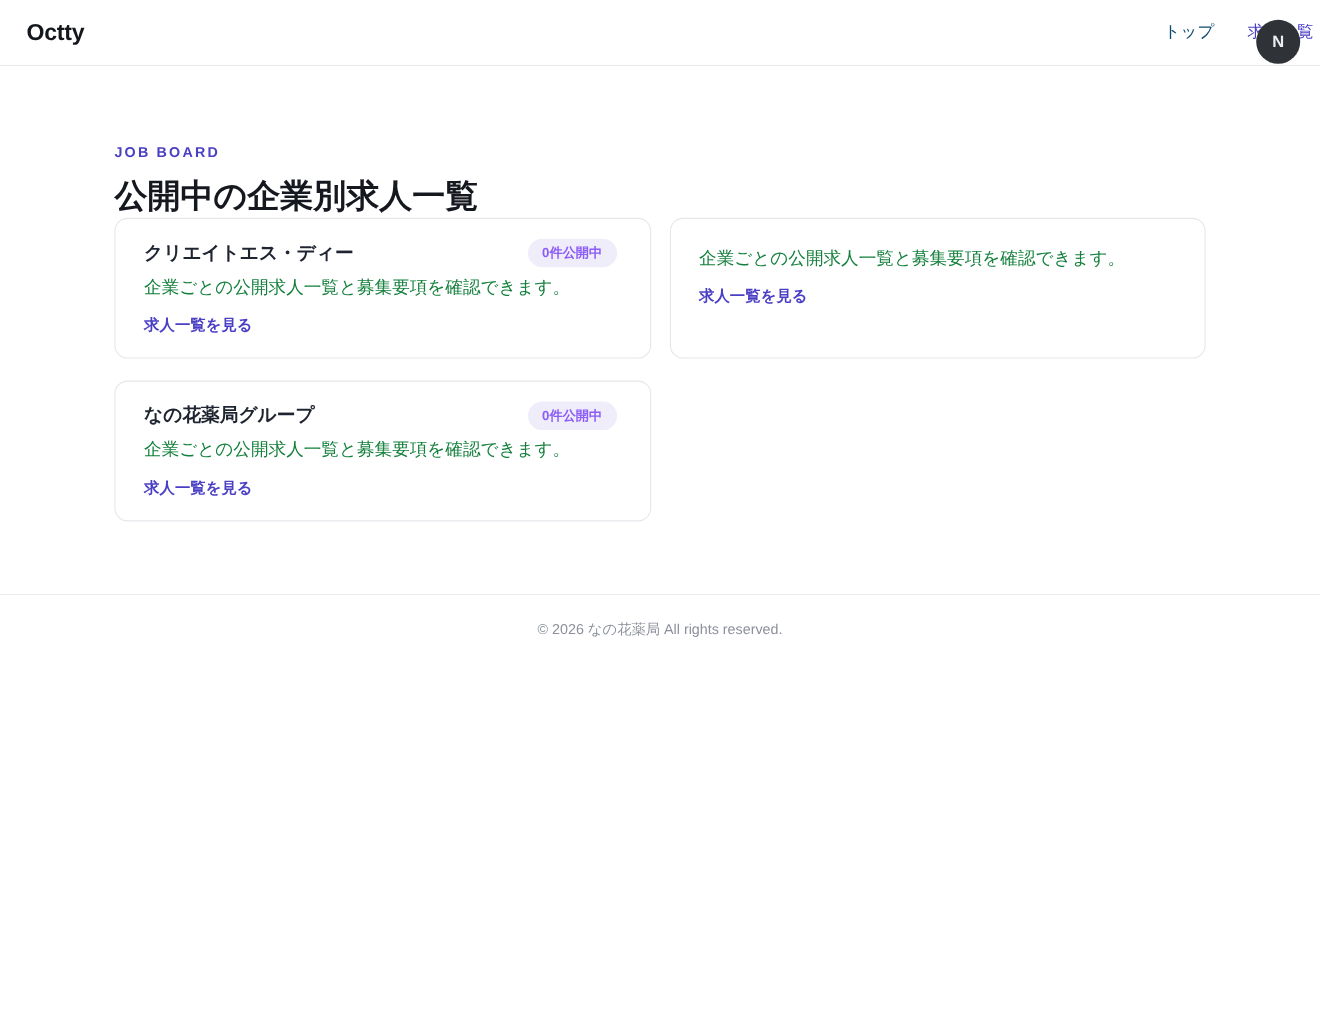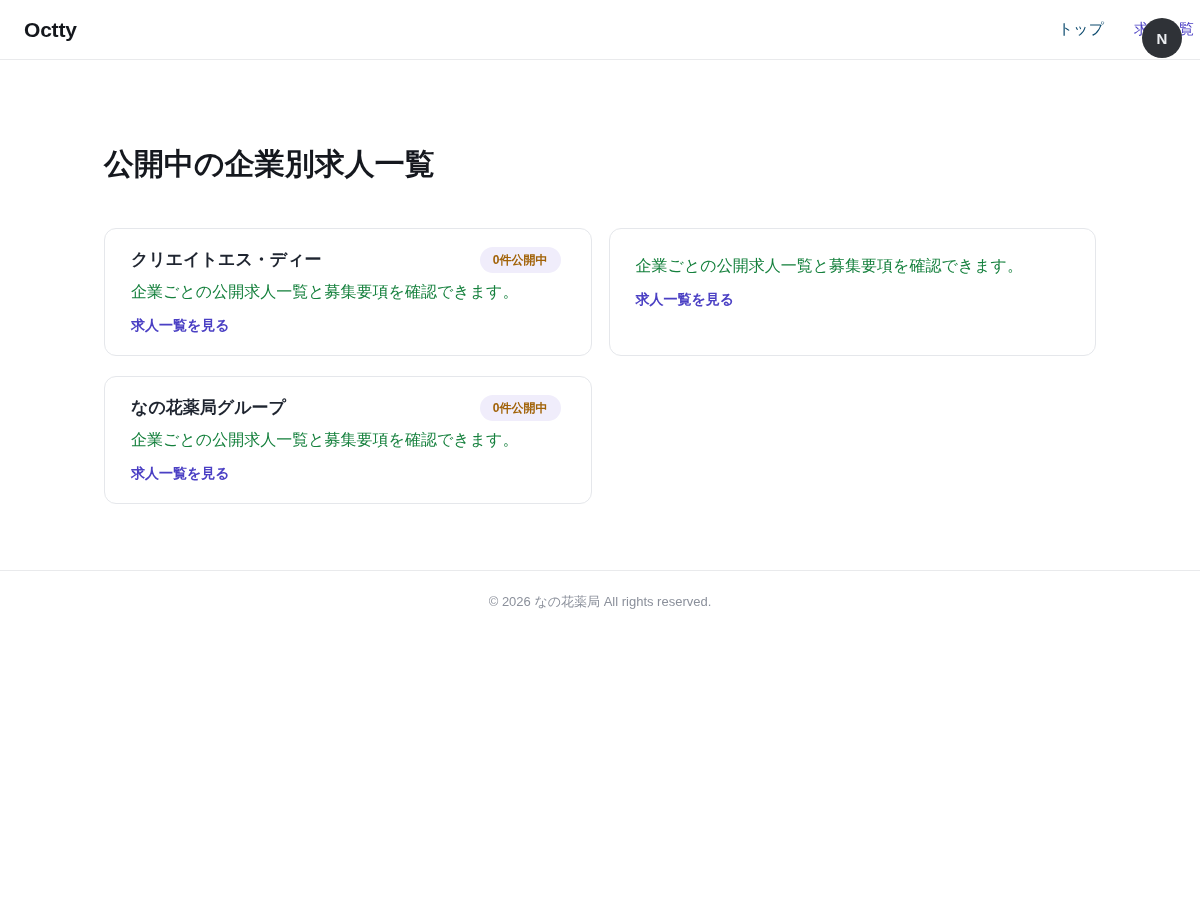--- a/index.html
+++ b/index.html
@@ -75,21 +75,20 @@
     color: #15181e;
   }
   .page-description {
     margin-top: 20px;
     font-size: 15px;
     line-height: 24px;
     color: #8b909b;
   }
 
   .card-grid {
-    margin-top: 45px;
     display: grid;
     grid-template-columns: 1fr 1fr;
     gap: 20px 17px;
   }
   .company-card {
     background: #ffffff;
     border: 1px solid #e5e7eb;
     border-radius: 12px;
     padding: 18px 26px 20px 26px;
   }
@@ -102,21 +101,21 @@
   .company-name {
     font-size: 17px;
     line-height: 26px;
     font-weight: 700;
     color: #1f2530;
   }
   .badge {
     flex: none;
     margin-right: 4px;
     background: #f0edfb;
-    color: #a16207;
+    color: #8b5cf6;
     font-size: 12px;
     font-weight: 600;
     line-height: 1;
     padding: 7px 13px;
     border-radius: 999px;
     white-space: nowrap;
   }
   .company-description {
     margin-top: 8px;
     font-size: 16px;
@@ -155,20 +154,21 @@
     <a class="nav-link">トップ</a>
     <a class="nav-link active">求人一覧</a>
   </nav>
   <div class="avatar">
     <span>N</span>
   </div>
 </header>
 
 <main class="container">
   <section class="hero">
+    <div class="eyebrow">JOB BOARD</div>
     <h1 class="page-title">公開中の企業別求人一覧</h1>
   </section>
 
   <section class="card-grid">
 
     <article class="company-card">
       <div class="card-head">
         <h2 class="company-name">クリエイトエス・ディー</h2>
         <span class="badge">0件公開中</span>
       </div>

